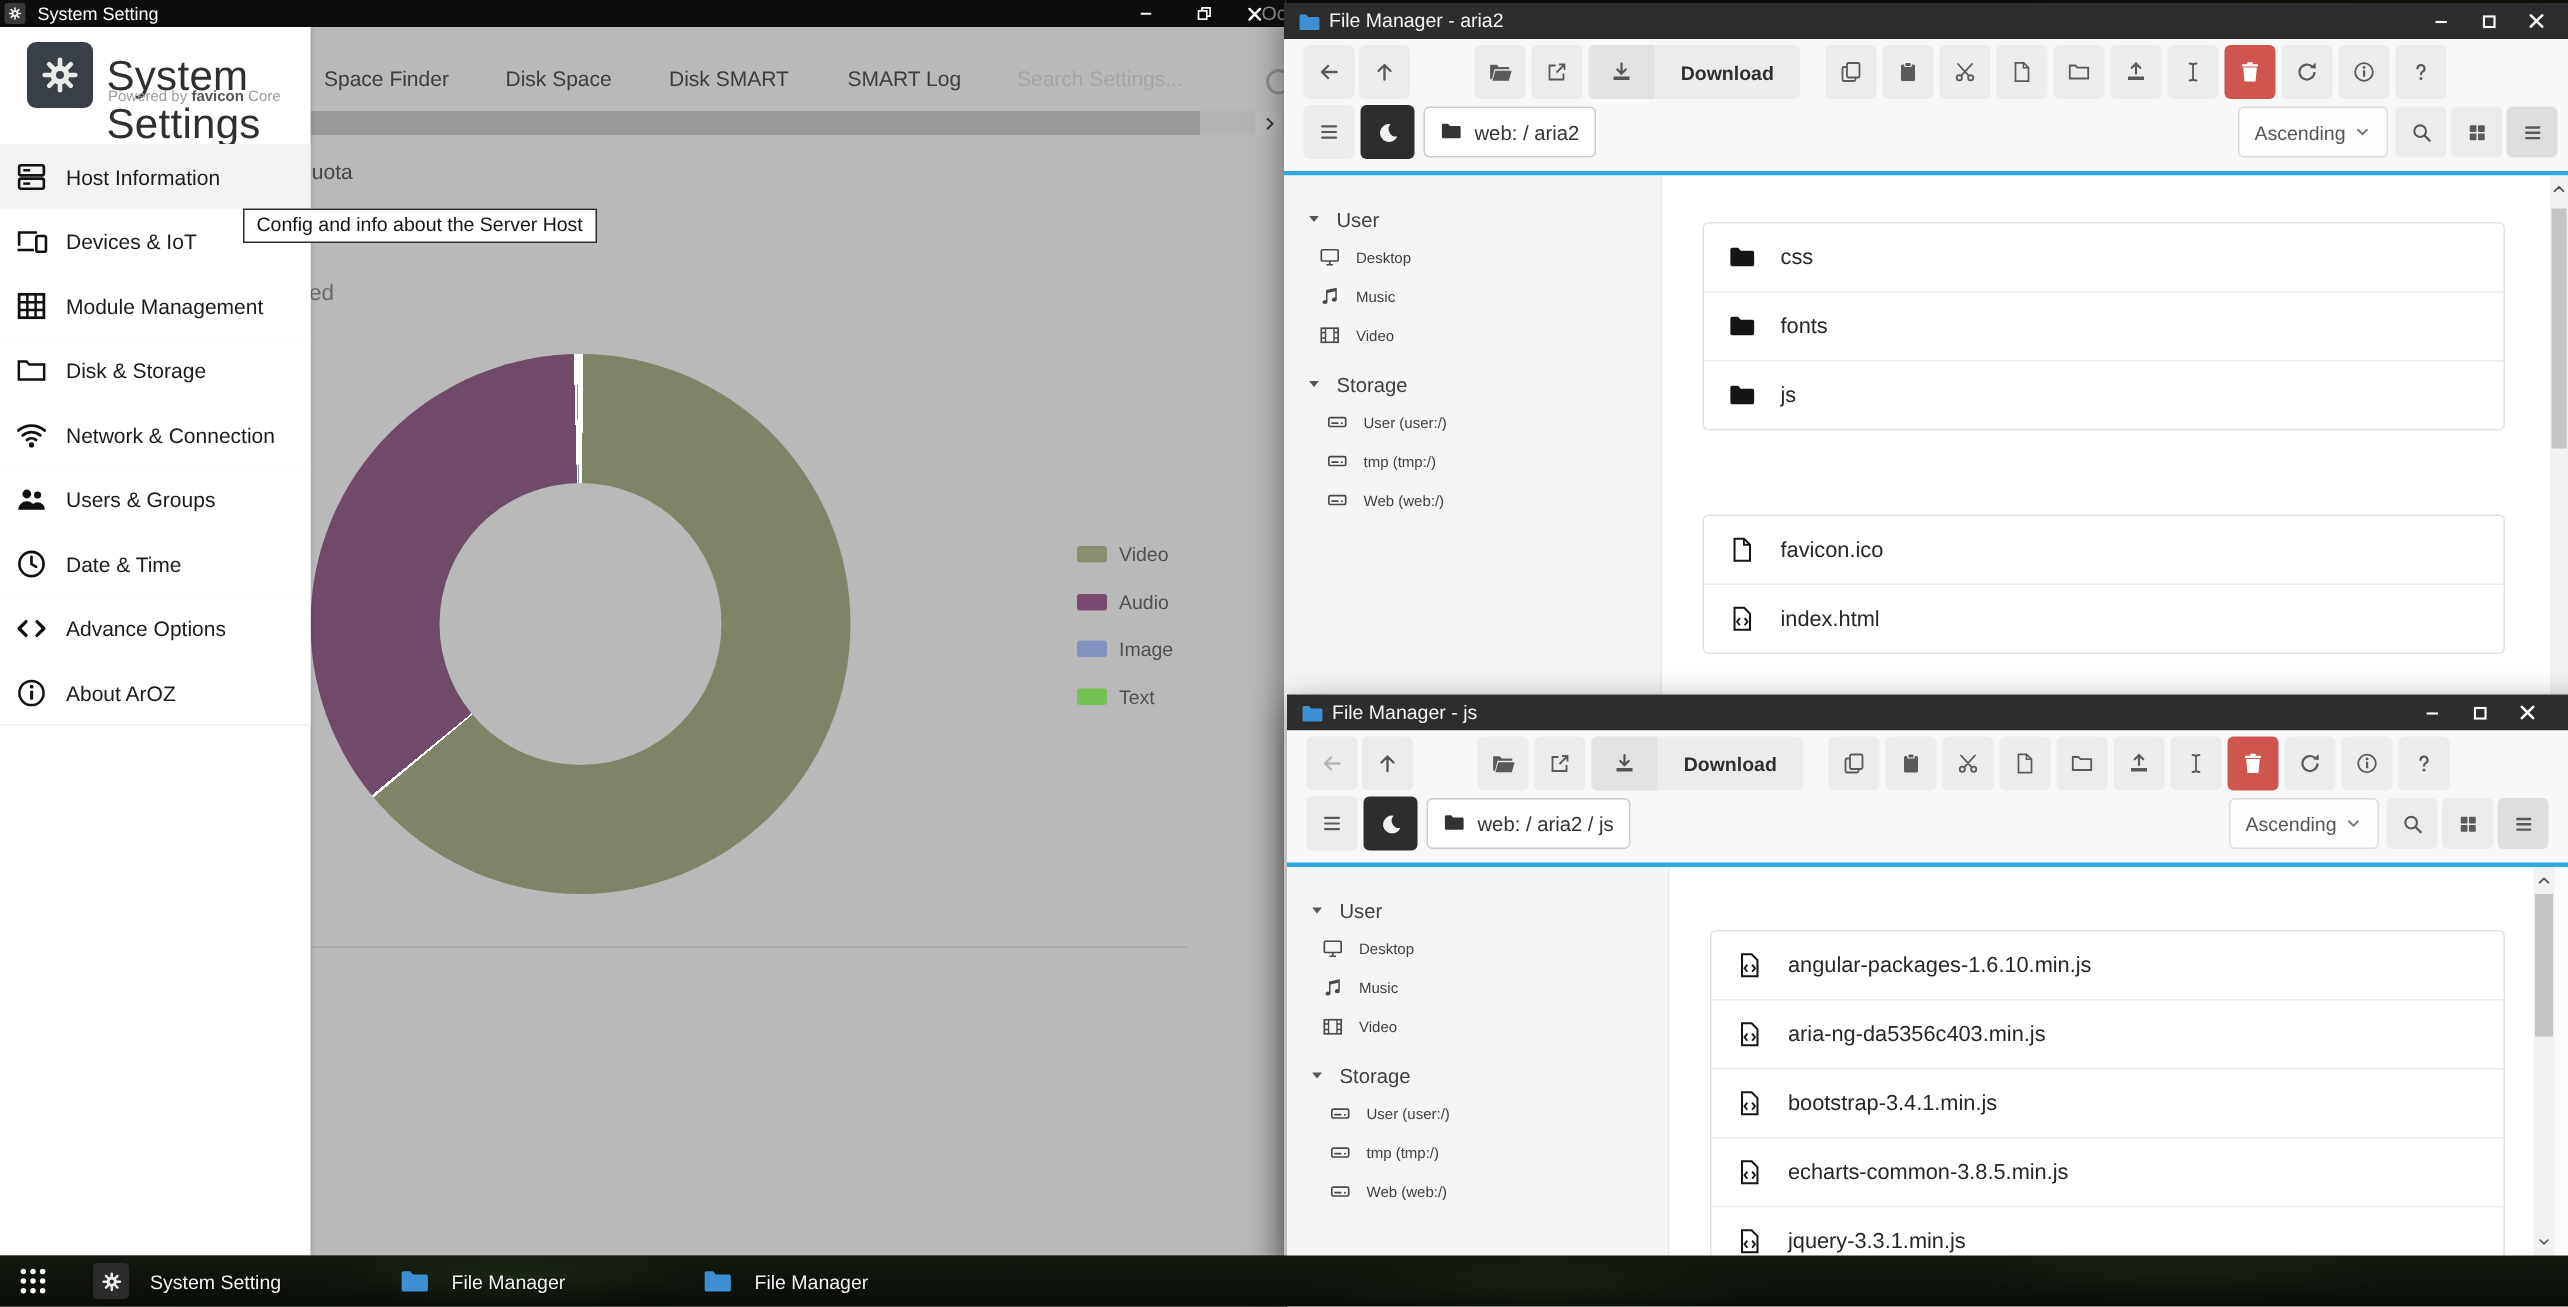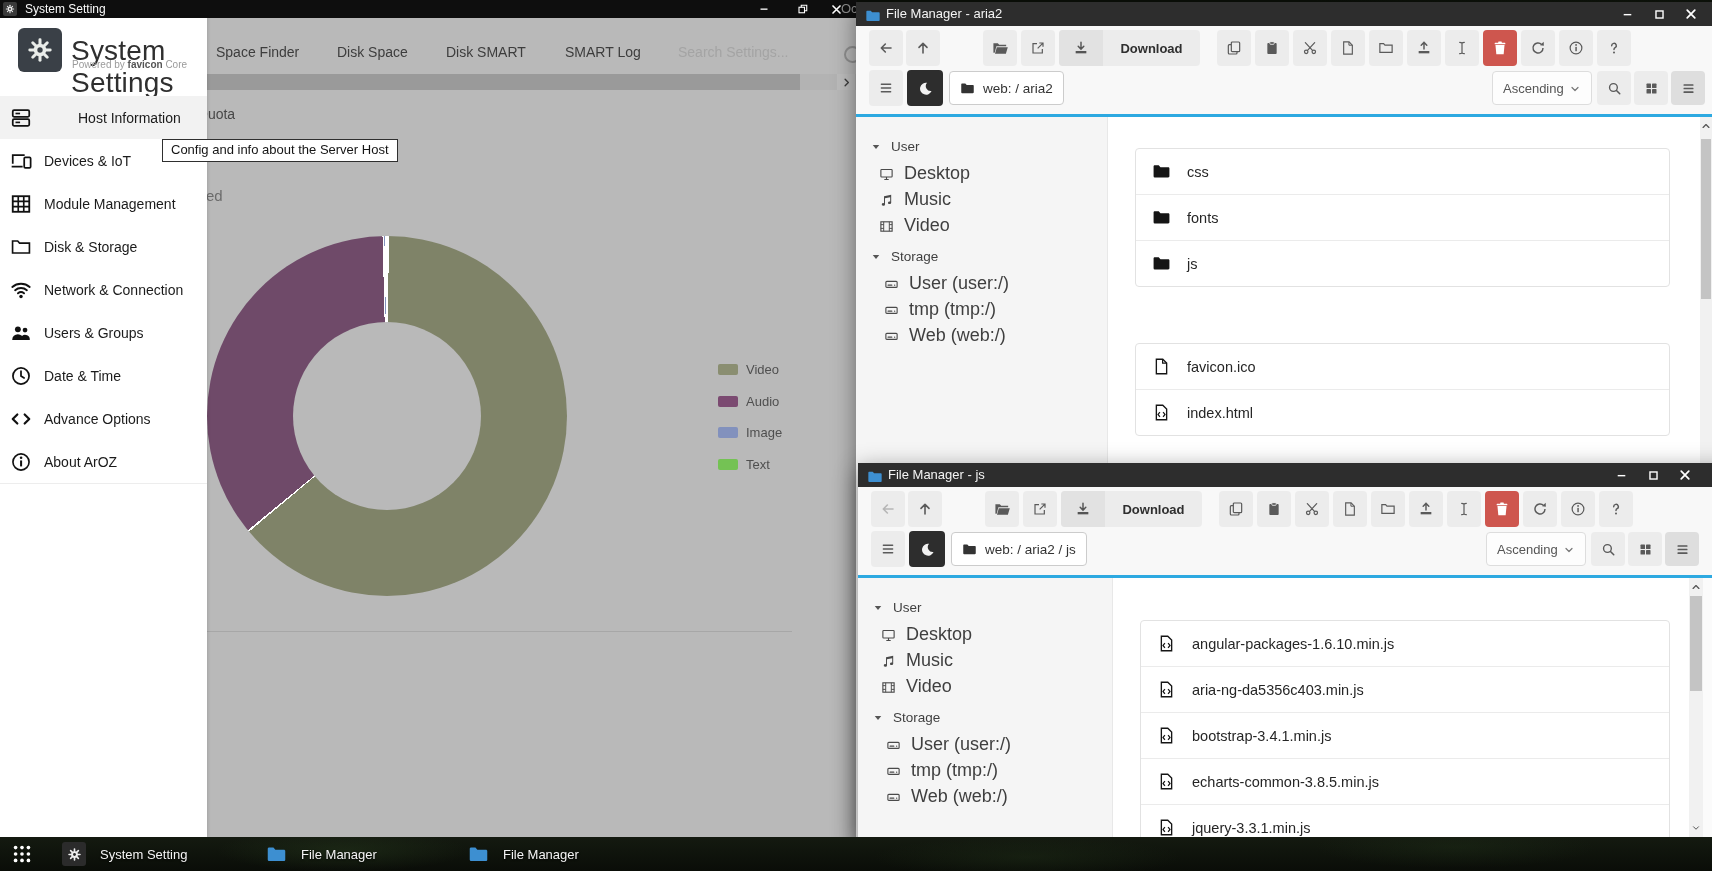--- a/index.html
+++ b/index.html
@@ -20,21 +20,21 @@
   #ss-tb{position:absolute;left:0;top:0;width:857px;height:18px;background:#0e0e0e;color:#fff;}
   #ss-tb .apptile{position:absolute;left:3px;top:2px;width:14px;height:14px;background:#3a3a3a;border-radius:2px;display:flex;align-items:center;justify-content:center;color:#e8e8e8;}
   #ss-tb .t{position:absolute;left:25px;top:2px;font-size:12px;color:#fafafa;}
   .winbtn{position:absolute;top:2px;width:18px;height:14px;display:flex;align-items:center;justify-content:center;color:#fff;cursor:pointer;}
   #ss-side{position:absolute;left:0;top:18px;width:207px;height:819px;background:#ffffff;z-index:3;box-shadow:1px 0 3px rgba(0,0,0,.12);}
   #ss-logo-tile{position:absolute;left:18px;top:10px;width:44px;height:44px;background:#3a4047;border-radius:6px;display:flex;align-items:center;justify-content:center;color:#e9ece9;}
   #ss-logo-title{position:absolute;left:71px;top:17px;font-size:28px;color:#2f2f2f;letter-spacing:.2px;}
   #ss-powered{position:absolute;left:72px;top:41px;font-size:10px;color:#9b9b9b;}
   #ss-powered b{color:#555;}
   .ss-item{position:absolute;left:0;width:207px;height:43px;border-bottom:1px solid #ededed;display:flex;align-items:center;cursor:pointer;background:#fff;}
-  .ss-item.active{background:#f2f2f2;gap:34px;}
+  .ss-item.active{background:#f2f2f2;}
   .ss-item .mi{margin-left:10px;color:#111;}
   .ss-item .ml{margin-left:12px;font-size:14px;color:#1b1b1b;}
   #ss-content{position:absolute;left:207px;top:18px;width:650px;height:819px;background:#b9b9b9;overflow:hidden;z-index:1;}
   .ss-tab{position:absolute;top:26px;font-size:14px;color:#3d3d3d;cursor:pointer;white-space:nowrap;}
   #ss-search{position:absolute;top:26px;left:471px;font-size:14px;color:#a4a4a4;}
   #ss-tabcircle{position:absolute;left:637px;top:28px;width:13px;height:13px;border:2px solid #8f8f8f;border-radius:50%;}
   #ss-hscroll{position:absolute;left:0;top:56px;width:650px;height:16px;background:#b3b3b3;}
   #ss-hthumb{position:absolute;left:0;top:0;width:593px;height:16px;background:#9a9a9a;}
   #ss-harrow{position:absolute;right:2px;top:0;width:18px;height:16px;display:flex;align-items:center;justify-content:center;color:#3d3d3d;background:#bdbdbd;}
   #ss-quota{position:absolute;left:-10px;top:88px;font-size:14px;color:#474747;}
@@ -68,21 +68,21 @@
   .sortsel{position:absolute;height:34px;width:100px;background:#fdfdfd;border:1px solid #ddd;border-radius:4px;display:flex;align-items:center;justify-content:space-between;padding:0 10px;cursor:pointer;box-sizing:border-box;}
   .sortsel .st{font-size:13px;color:#555;}
   .sortsel .sc{color:#777;}
   .blueline{position:absolute;left:0;right:0;height:3px;background:#2da9e1;}
   .fm-side{position:absolute;left:0;background:#f5f5f5;border-right:1px solid #e8e8e8;}
   .tree-sec{position:absolute;display:flex;align-items:center;cursor:pointer;color:#3f3f3f;}
   .tree-sec .tc{color:#555;margin-right:9px;}
   .tree-sec .tl{font-size:13.5px;}
   .tree-item{position:absolute;display:flex;align-items:center;cursor:pointer;color:#3f3f3f;}
   .tree-item .ti{color:#4a4a4a;margin-right:10px;}
-  .tree-item .tl{font-size:18px;}
+  .tree-item .tl{font-size:10px;}
   .fm-files{position:absolute;background:#ffffff;}
   .fcard{position:absolute;background:#fff;border:1px solid #e2e2e2;border-radius:4px;box-sizing:border-box;}
   .frow{height:45px;display:flex;align-items:center;border-bottom:1px solid #ebebeb;cursor:pointer;}
   .frow:last-child{border-bottom:none;}
   .frow .fi{margin-left:16px;color:#151515;}
   .frow .fn{margin-left:16px;font-size:14.5px;color:#262626;}
   .vscroll{position:absolute;background:#f1f1f1;}
   .vthumb{position:absolute;left:1px;right:1px;background:#c4c4c4;}
   .varrow{position:absolute;left:0;right:0;height:14px;display:flex;align-items:center;justify-content:center;color:#555;cursor:pointer;}
   

